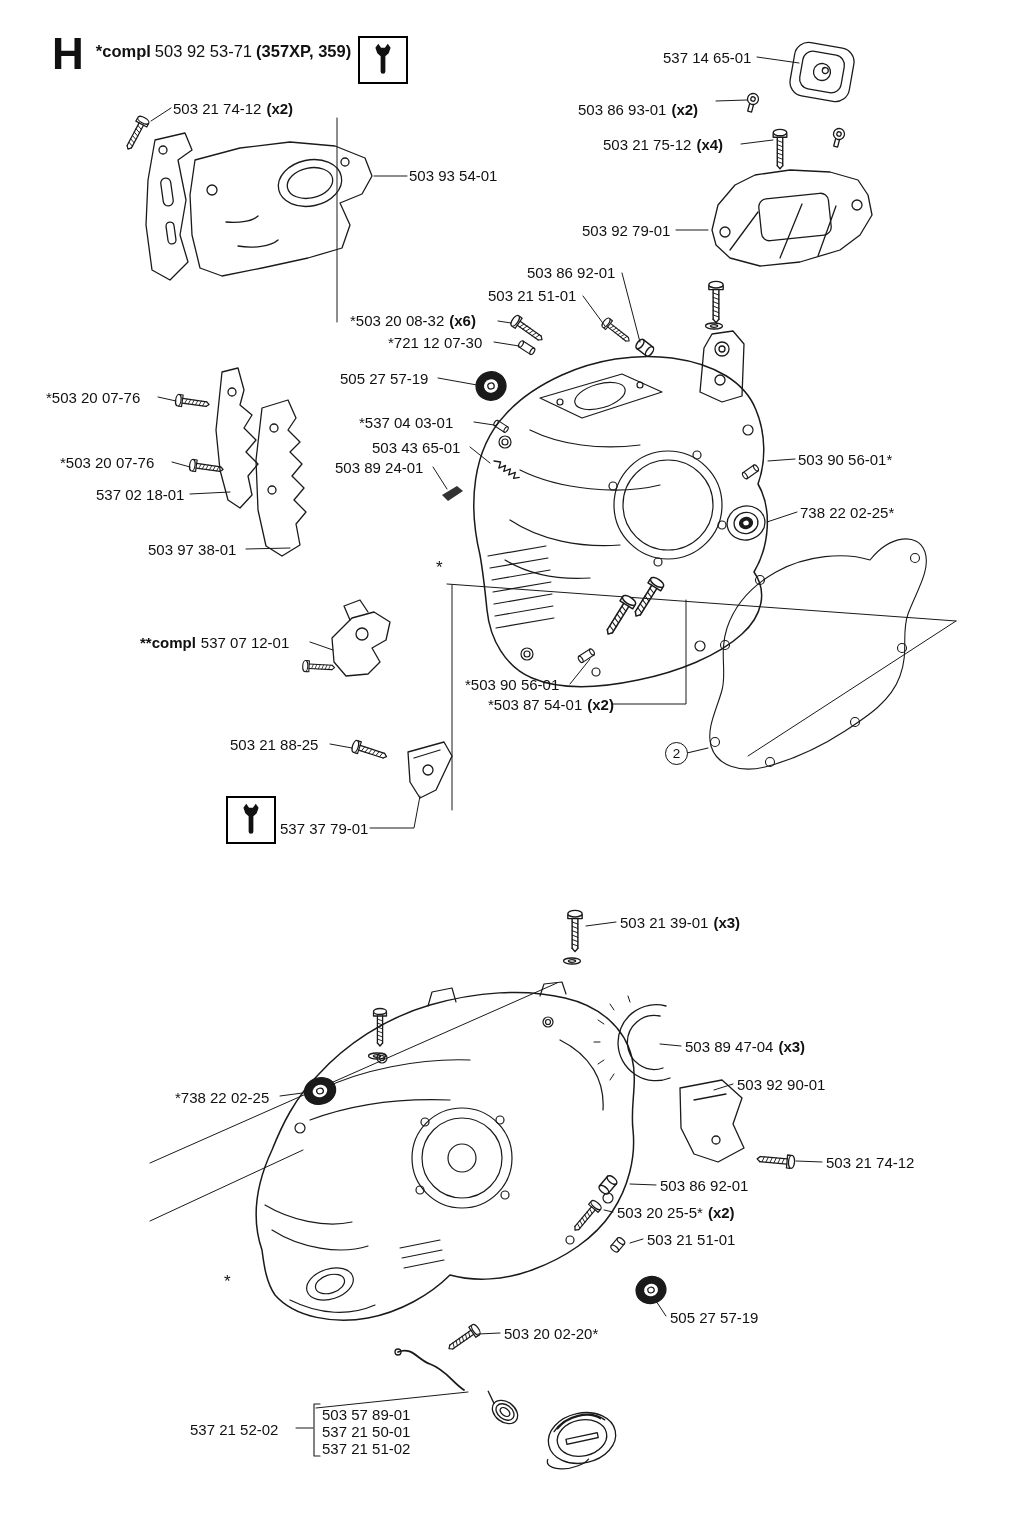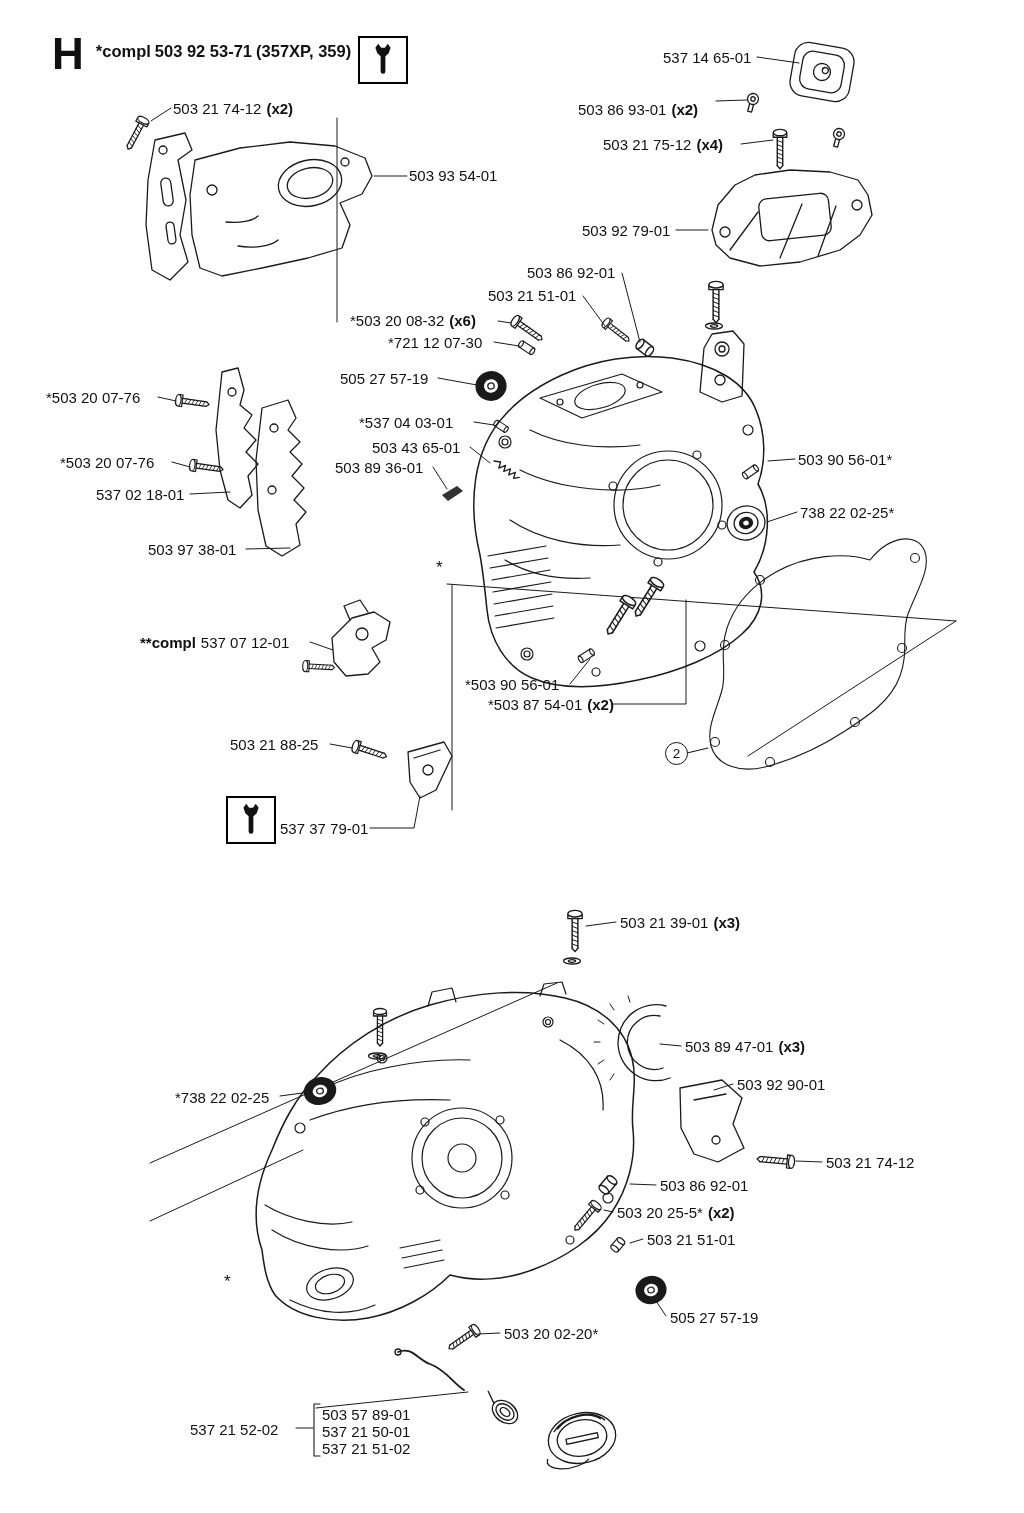--- a/index.html
+++ b/index.html
@@ -3,21 +3,21 @@
 <meta charset="utf-8">
 <style>
   html,body{margin:0;padding:0;background:#ffffff;}
   .page{position:relative;width:1024px;height:1513px;background:#fff;overflow:hidden;
         font-family:"Liberation Sans", sans-serif;color:#111;}
   .art{position:absolute;left:0;top:0;}
   .hdr{position:absolute;left:52px;top:34px;display:flex;align-items:flex-start;}
   .hletter{font-size:44px;font-weight:bold;line-height:0.9;}
   .hline{margin:8px 0 0 12px;font-size:16.5px;white-space:nowrap;}
   .hline b{font-weight:bold;}
-  .hline .hn{margin:0 4px;font-weight:bold;}
+  .hline .hn{margin:0 4px;}
   .lbl{position:absolute;font-size:15px;white-space:nowrap;}
   .lbl .q{font-weight:bold;margin-left:5px;}
   .lbl .p{font-weight:bold;margin-right:5px;}
   .toolbox{position:absolute;width:46px;height:44px;border:2.2px solid #000;background:#fff;
            display:flex;align-items:center;justify-content:center;}
   .circle2{position:absolute;width:21px;height:21px;border:1.4px solid #111;border-radius:50%;
            font-size:13.5px;text-align:center;line-height:21px;background:#fff;}
   .star{position:absolute;font-size:17px;}
 </style>
 </head>
@@ -339,32 +339,32 @@
 <div class="lbl" style="left:582px;top:222px"><span>503 92 79-01</span></div>
 <div class="lbl" style="left:527px;top:264px"><span>503 86 92-01</span></div>
 <div class="lbl" style="left:488px;top:287px"><span>503 21 51-01</span></div>
 <div class="lbl" style="left:350px;top:312px"><span>*503 20 08-32</span><b class="q">(x6)</b></div>
 <div class="lbl" style="left:388px;top:334px"><span>*721 12 07-30</span></div>
 <div class="lbl" style="left:340px;top:370px"><span>505 27 57-19</span></div>
 <div class="lbl" style="left:46px;top:389px"><span>*503 20 07-76</span></div>
 <div class="lbl" style="left:359px;top:414px"><span>*537 04 03-01</span></div>
 <div class="lbl" style="left:372px;top:439px"><span>503 43 65-01</span></div>
 <div class="lbl" style="left:60px;top:454px"><span>*503 20 07-76</span></div>
-<div class="lbl" style="left:335px;top:459px"><span>503 89 36-01</span></div>
+<div class="lbl" style="left:335px;top:459px"><span>503 89 24-01</span></div>
 <div class="lbl" style="left:96px;top:486px"><span>537 02 18-01</span></div>
 <div class="lbl" style="left:798px;top:451px"><span>503 90 56-01*</span></div>
 <div class="lbl" style="left:800px;top:504px"><span>738 22 02-25*</span></div>
 <div class="lbl" style="left:148px;top:541px"><span>503 97 38-01</span></div>
 <div class="lbl" style="left:140px;top:634px"><b class="p">**compl</b><span>537 07 12-01</span></div>
 <div class="lbl" style="left:465px;top:676px"><span>*503 90 56-01</span></div>
 <div class="lbl" style="left:488px;top:696px"><span>*503 87 54-01</span><b class="q">(x2)</b></div>
 <div class="lbl" style="left:230px;top:736px"><span>503 21 88-25</span></div>
 <div class="lbl" style="left:280px;top:820px"><span>537 37 79-01</span></div>
 <div class="lbl" style="left:620px;top:914px"><span>503 21 39-01</span><b class="q">(x3)</b></div>
-<div class="lbl" style="left:685px;top:1038px"><span>503 89 47-01</span><b class="q">(x3)</b></div>
+<div class="lbl" style="left:685px;top:1038px"><span>503 89 47-04</span><b class="q">(x3)</b></div>
 <div class="lbl" style="left:737px;top:1076px"><span>503 92 90-01</span></div>
 <div class="lbl" style="left:175px;top:1089px"><span>*738 22 02-25</span></div>
 <div class="lbl" style="left:826px;top:1154px"><span>503 21 74-12</span></div>
 <div class="lbl" style="left:660px;top:1177px"><span>503 86 92-01</span></div>
 <div class="lbl" style="left:617px;top:1204px"><span>503 20 25-5*</span><b class="q">(x2)</b></div>
 <div class="lbl" style="left:647px;top:1231px"><span>503 21 51-01</span></div>
 <div class="lbl" style="left:670px;top:1309px"><span>505 27 57-19</span></div>
 <div class="lbl" style="left:504px;top:1325px"><span>503 20 02-20*</span></div>
 <div class="lbl" style="left:190px;top:1421px"><span>537 21 52-02</span></div>
 <div class="lbl" style="left:322px;top:1406px"><span>503 57 89-01</span></div>

